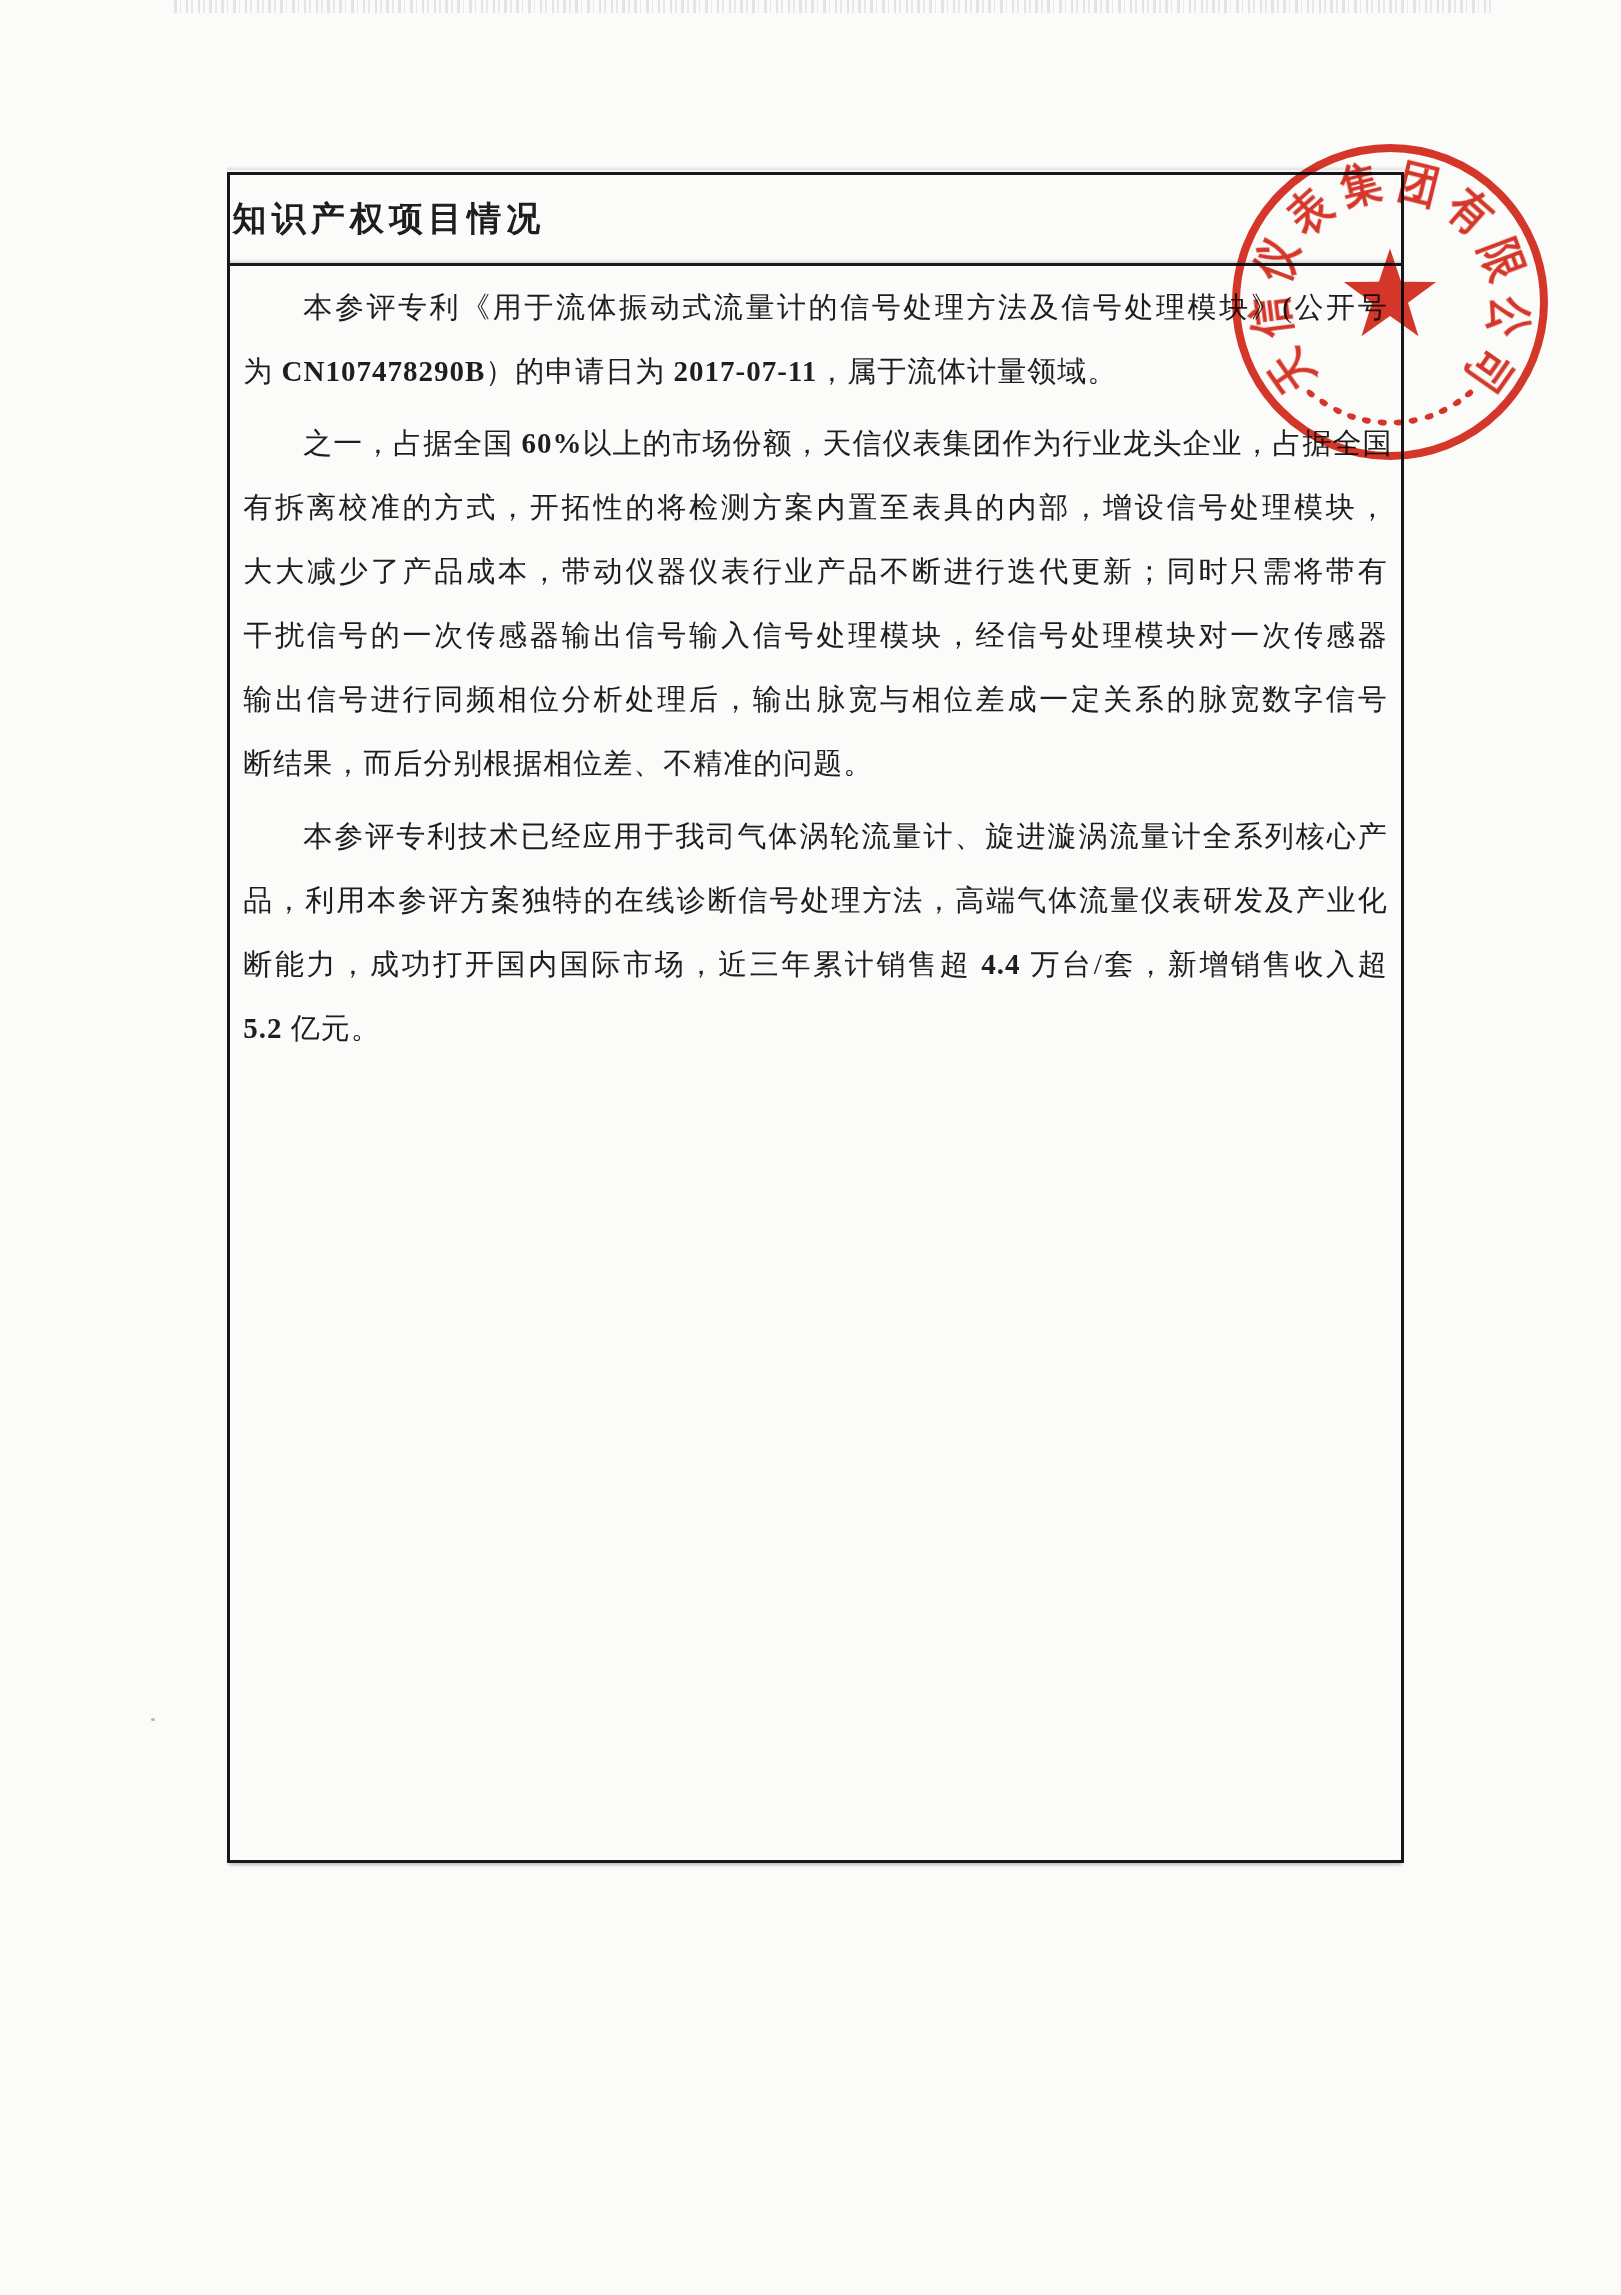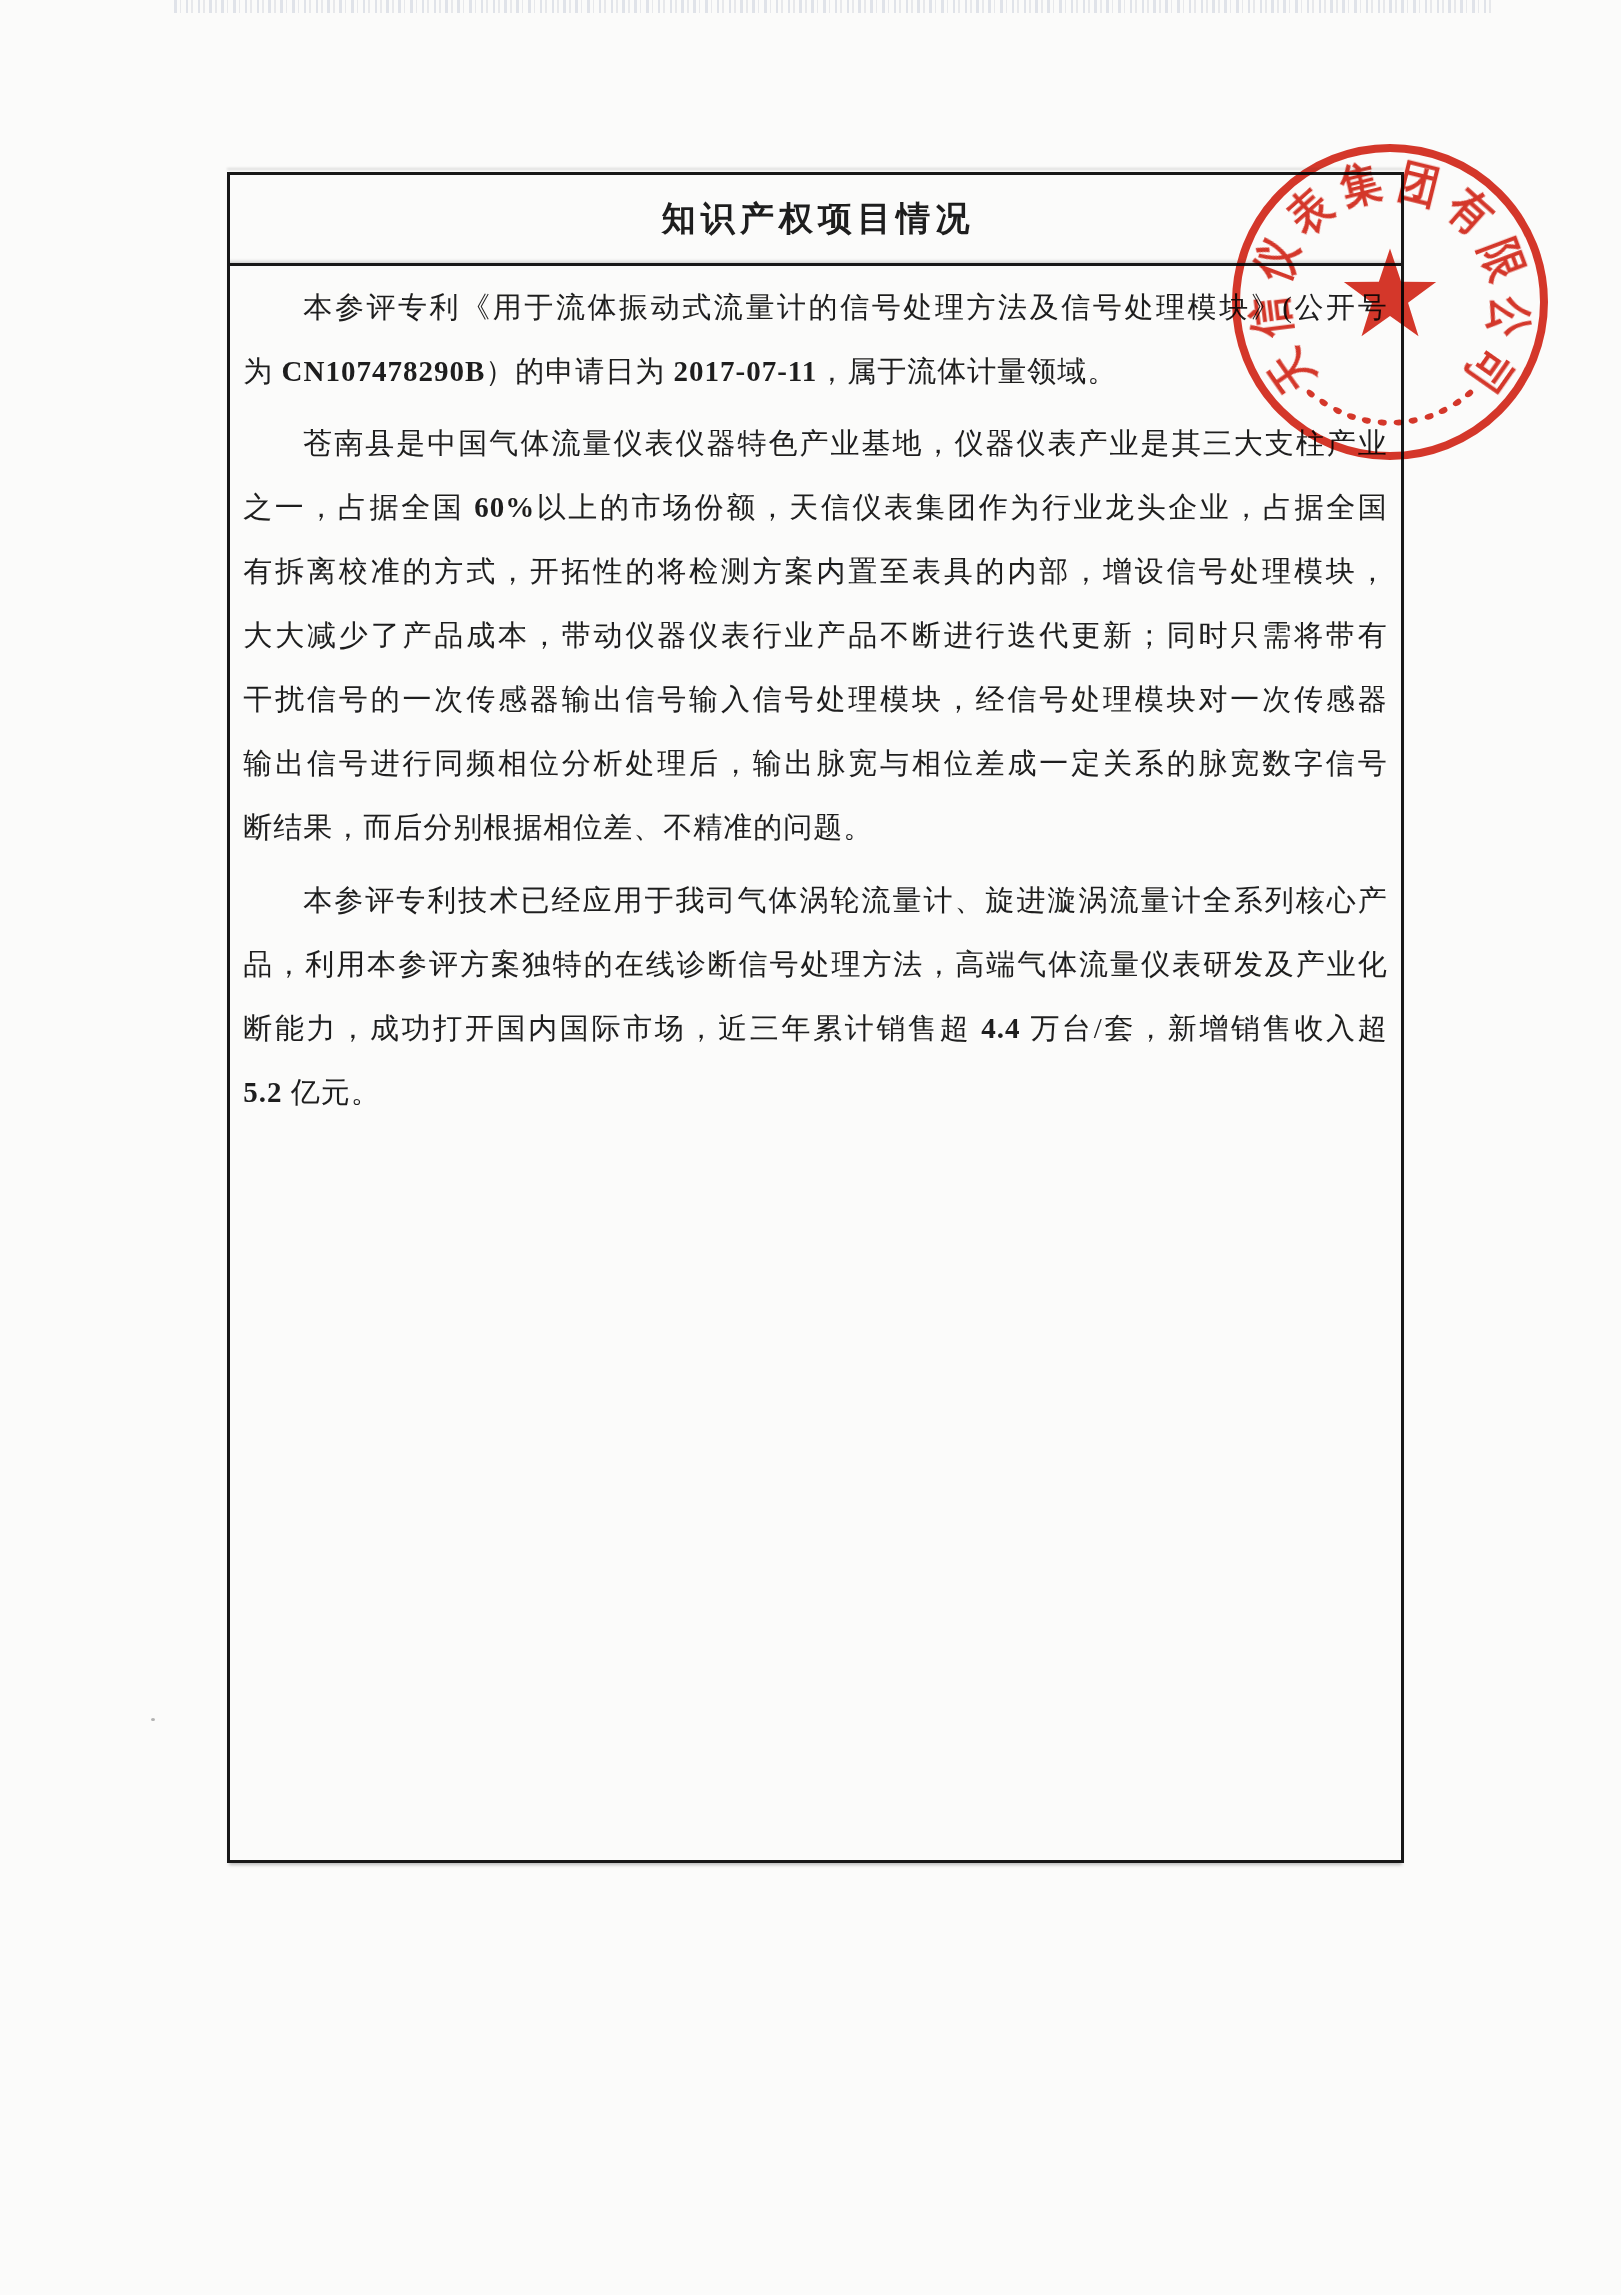--- a/index.html
+++ b/index.html
@@ -28,21 +28,21 @@
     background:transparent;
     box-shadow:0 3.6px 3.1px -2px rgba(110,110,110,.45);
   }
   .doc-table::before{ 
     content:"";position:absolute;left:-3.1px;right:-3.1px;top:-7.2px;height:2px;
     background:rgba(70,70,70,.18);filter:blur(0.8px);
   }
   .title-row{
     height:88px;
     border-bottom:3.1px solid #181818;
-    display:flex;align-items:center;justify-content:center;
+    display:flex;align-items:center;
     box-shadow:inset 0 -6.1px 3.6px -4.6px rgba(80,80,80,.28);
   }
   .title-row .title{
     font-size:34px;font-weight:bold;letter-spacing:5.1px;
     transform:translateX(2.6px);
     white-space:nowrap;
   }
   .doc-body{
     padding:9.2px 13.3px 0 13.3px;
     font-size:29px;
@@ -98,21 +98,20 @@
 <div class="doc-table">
   <div class="title-row">
     <div class="title">知识产权项目情况</div>
   </div>
   <div class="doc-body">
       <div class="para">
         <div class="line"><span>本参评专利《用于流体振动式流量计的信号处理方法及信号处理模块》(公开号</span></div>
         <div class="line last"><span>为 </span><span class="em-num">CN107478290B</span><span>）的申请日为 </span><span class="em-num">2017-07-11</span><span>，属于流体计量领域。</span></div>
       </div>
       <div class="para">
-        <div class="line"><span>苍南县是中国气体流量仪表仪器特色产业基地，仪器仪表产业是其三大支柱产业</span></div>
         <div class="line"><span>之一，占据全国 </span><span class="em-num">60%</span><span>以上的市场份额，天信仪表集团作为行业龙头企业，占据全国</span></div>
         <div class="line"><span>有拆离校准的方式，开拓性的将检测方案内置至表具的内部，增设信号处理模块，</span></div>
         <div class="line"><span>大大减少了产品成本，带动仪器仪表行业产品不断进行迭代更新；同时只需将带有</span></div>
         <div class="line"><span>干扰信号的一次传感器输出信号输入信号处理模块，经信号处理模块对一次传感器</span></div>
         <div class="line"><span>输出信号进行同频相位分析处理后，输出脉宽与相位差成一定关系的脉宽数字信号</span></div>
         <div class="line last"><span>断结果，而后分别根据相位差、不精准的问题。</span></div>
       </div>
       <div class="para">
         <div class="line"><span>本参评专利技术已经应用于我司气体涡轮流量计、旋进漩涡流量计全系列核心产</span></div>
         <div class="line"><span>品，利用本参评方案独特的在线诊断信号处理方法，高端气体流量仪表研发及产业化</span></div>

